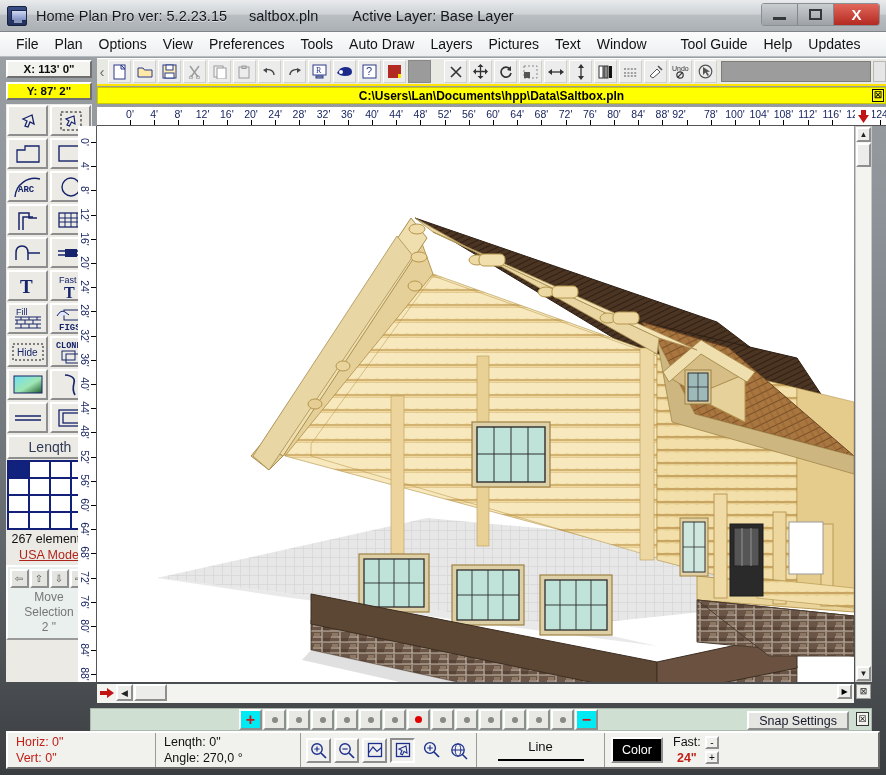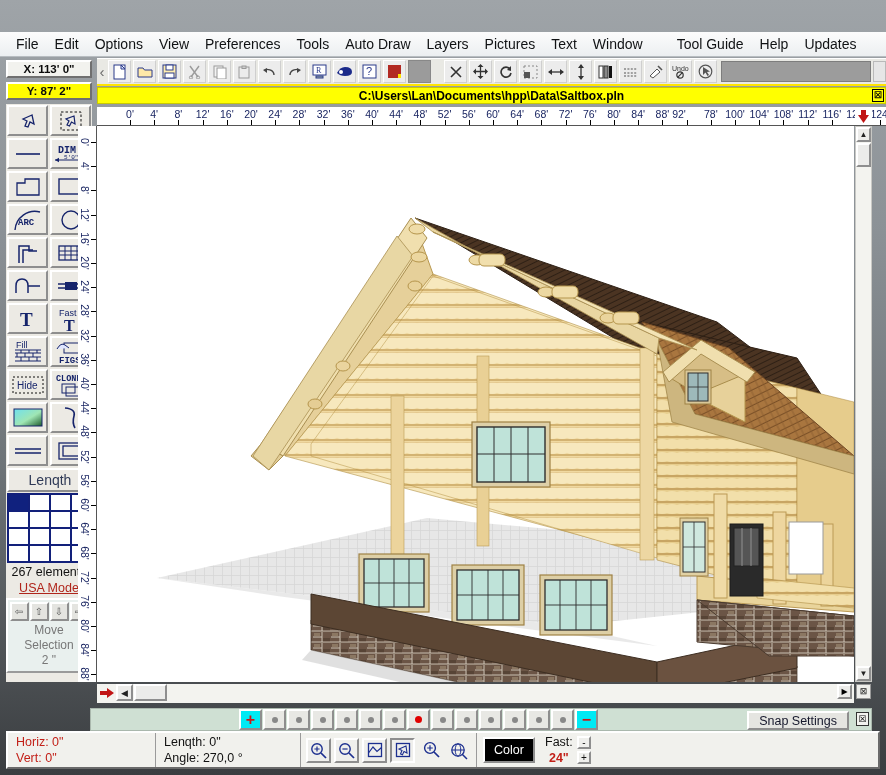--- a/index.html
+++ b/index.html
@@ -239,24 +239,39 @@
   .speedpm { display:flex; flex-direction:column; gap:2px; margin-left:4px;}
   .spm { width:14px; height:13px; background:#efefec;
          border:2px solid; border-color:#fff #8e8e8e #8e8e8e #fff;
          font-size:10px; line-height:9px; text-align:center; color:#111;}
 </style>
 </head>
 <body>
 
 <div class="app">
 
+  <div class="titlebar">
+    <div class="tb-icon"></div>
+    <div class="tb-title">Home Plan Pro ver: 5.2.23.15</div>
+    <div class="tb-file">saltbox.pln</div>
+    <div class="tb-layer">Active Layer: Base Layer</div>
+    <div class="winbtns">
+      <div class="wbtn">
+          <span class="min"></span>
+        </div>
+      <div class="wbtn">
+          <span class="max"></span>
+        </div>
+      <div class="wbtn close">X</div>
+    </div>
+  </div>
 
   <div class="menubar">
     <div>File</div>
-    <div>Edit</div>
+    <div>Plan</div>
     <div>Options</div>
     <div>View</div>
     <div>Preferences</div>
     <div>Tools</div>
     <div>Auto Draw</div>
     <div>Layers</div>
     <div>Pictures</div>
     <div>Text</div>
     <div>Window</div>
     <div class="m-gap">Tool Guide</div>
@@ -430,35 +445,20 @@
           </svg>
       </div>
       <div class="pbtn">
         <svg width="22" height="20">
             <rect x="1" y="1" width="20" height="18" fill="none" stroke="#111" stroke-dasharray="2.5 2"></rect>
             <path d="M14 5 L6 8 L9 10 L7 14 L9.5 15 L11.5 11 L15 13 Z" fill="none" stroke="#16246b" stroke-width="1.2"></path>
           </svg>
       </div>
     </div>
 
-    <div class="prow">
-      <div class="pbtn">
-        <svg width="26" height="6">
-            <path d="M1 3 H25" stroke="#16246b" stroke-width="1.6"></path>
-          </svg>
-      </div>
-      <div class="pbtn">
-        <svg width="36" height="24">
-            <text x="5" y="11" font-size="10" fill="#16246b" font-family="Liberation Mono, monospace" font-weight="bold">DIM</text>
-            <path d="M2 18 H34" stroke="#16246b" stroke-width="1"></path>
-            <path d="M2 18 l4-2.2 v4.4 Z M34 18 l-4-2.2 v4.4 Z" fill="#16246b"></path>
-            <text x="11" y="17" font-size="6" fill="#16246b" font-family="Liberation Mono, monospace">5'0"</text>
-          </svg>
-      </div>
-    </div>
 
     <div class="prow">
       <div class="pbtn">
         <svg width="24" height="18">
             <path d="M1 17 V5 h8 V1 h14 v16 Z" fill="none" stroke="#16246b" stroke-width="1.3"></path>
           </svg>
       </div>
       <div class="pbtn">
         <svg width="26" height="17">
             <rect x="1" y="1" width="24" height="15" fill="none" stroke="#16246b" stroke-width="1.4"></rect>
@@ -1027,20 +1027,24 @@
       <div class="zbtn plain">
         <svg width="19" height="19">
             <circle cx="9" cy="9" r="6.2" fill="none" stroke="#1c2f8f" stroke-width="1.3"></circle>
             <ellipse cx="9" cy="9" rx="2.8" ry="6.2" fill="none" stroke="#1c2f8f" stroke-width="1"></ellipse>
             <path d="M2.8 9 H15.2" stroke="#1c2f8f" stroke-width="1"></path>
             <path d="M13 13 L18 18" stroke="#1c2f8f" stroke-width="1.5"></path>
           </svg>
       </div>
     </div>
 
+    <div class="linebox">
+      <div class="lbl">Line</div>
+      <div class="rule"></div>
+    </div>
 
     <div class="colorbtn">Color</div>
 
 
     <div class="speedbox">
       <div style="display:flex;flex-direction:column;align-items:center;">
         <div class="sline dark">Fast:</div>
         <div class="sline red bold">24"</div>
       </div>
       <div class="speedpm">

